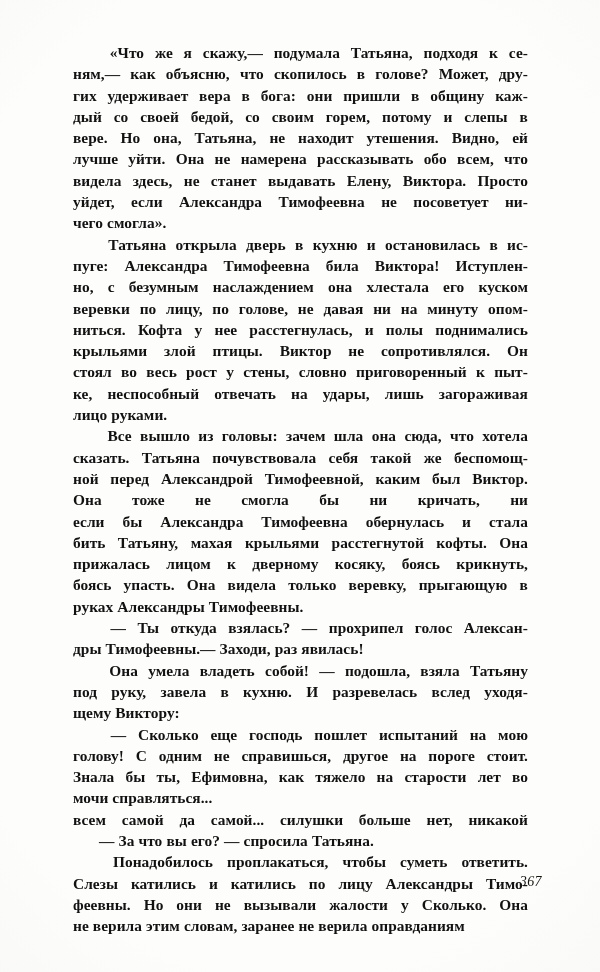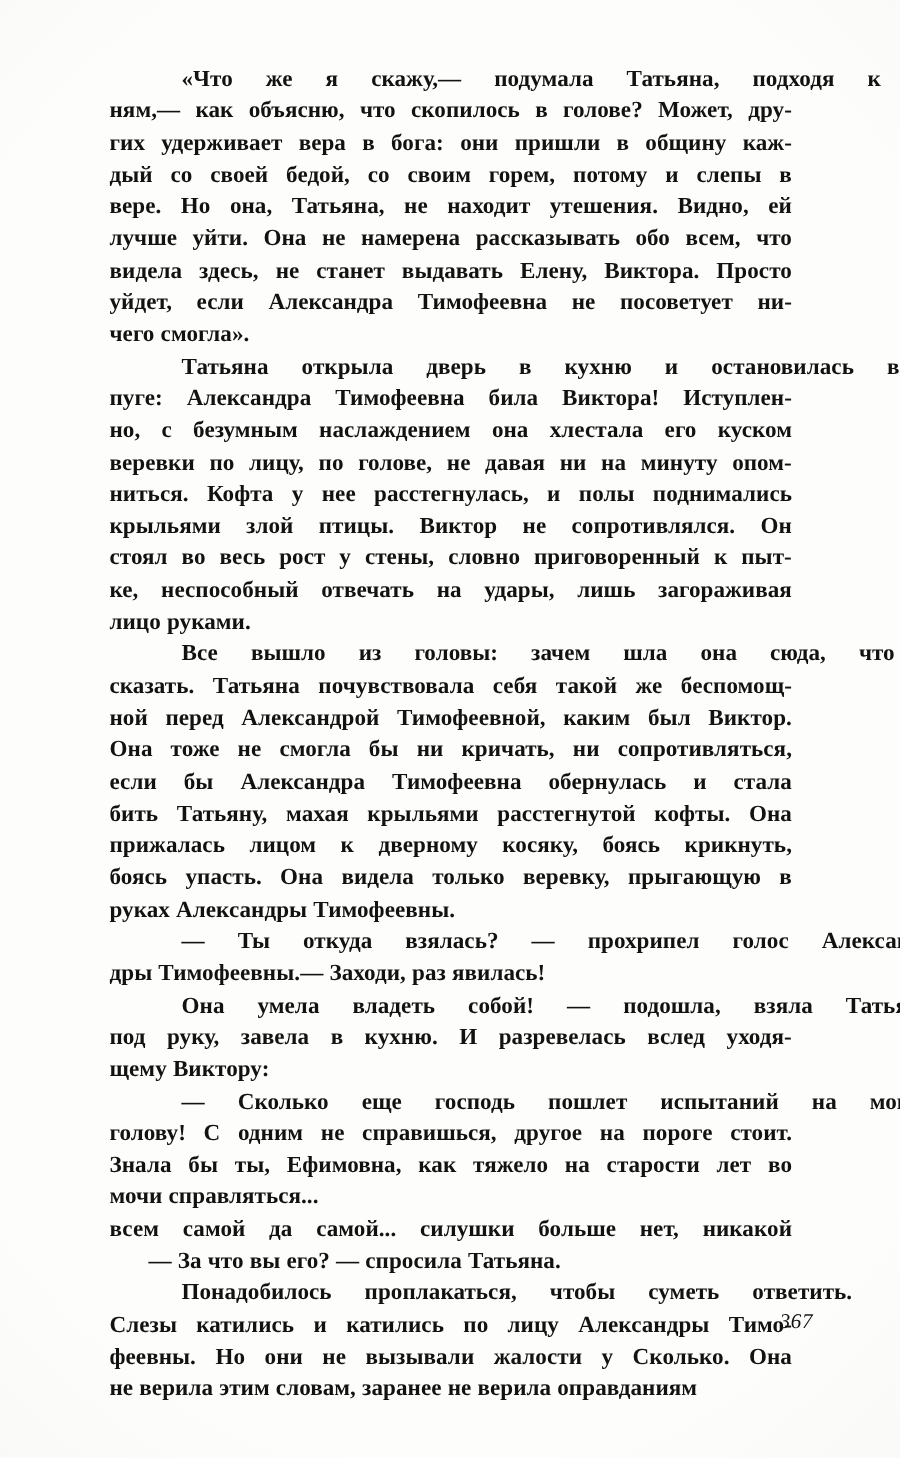--- a/index.html
+++ b/index.html
@@ -66,21 +66,20 @@
     text-indent: 26px;
   }
   
   p.para .ln.j {
     display: flex;
     justify-content: space-between;
     white-space: normal;
   }
   p.para .ln.j.first {
     text-indent: 0;
-    gap: 22px;
   }
   p.para .ln.j > .w {
     white-space: pre;
   }
   p.para .ln.j > .lead {
     
     flex: 0 0 auto;
   }
 
   
@@ -315,21 +314,20 @@
         </span>
         <span class="ln j">
           <span class="w">Она</span>
           <span class="w">тоже</span>
           <span class="w">не</span>
           <span class="w">смогла</span>
           <span class="w">бы</span>
           <span class="w">ни</span>
           <span class="w">кричать,</span>
           <span class="w">ни</span>
-          <span class="w">сопротивляться,</span>
         </span>
         <span class="ln j">
           <span class="w">если</span>
           <span class="w">бы</span>
           <span class="w">Александра</span>
           <span class="w">Тимофеевна</span>
           <span class="w">обернулась</span>
           <span class="w">и</span>
           <span class="w">стала</span>
         </span>

